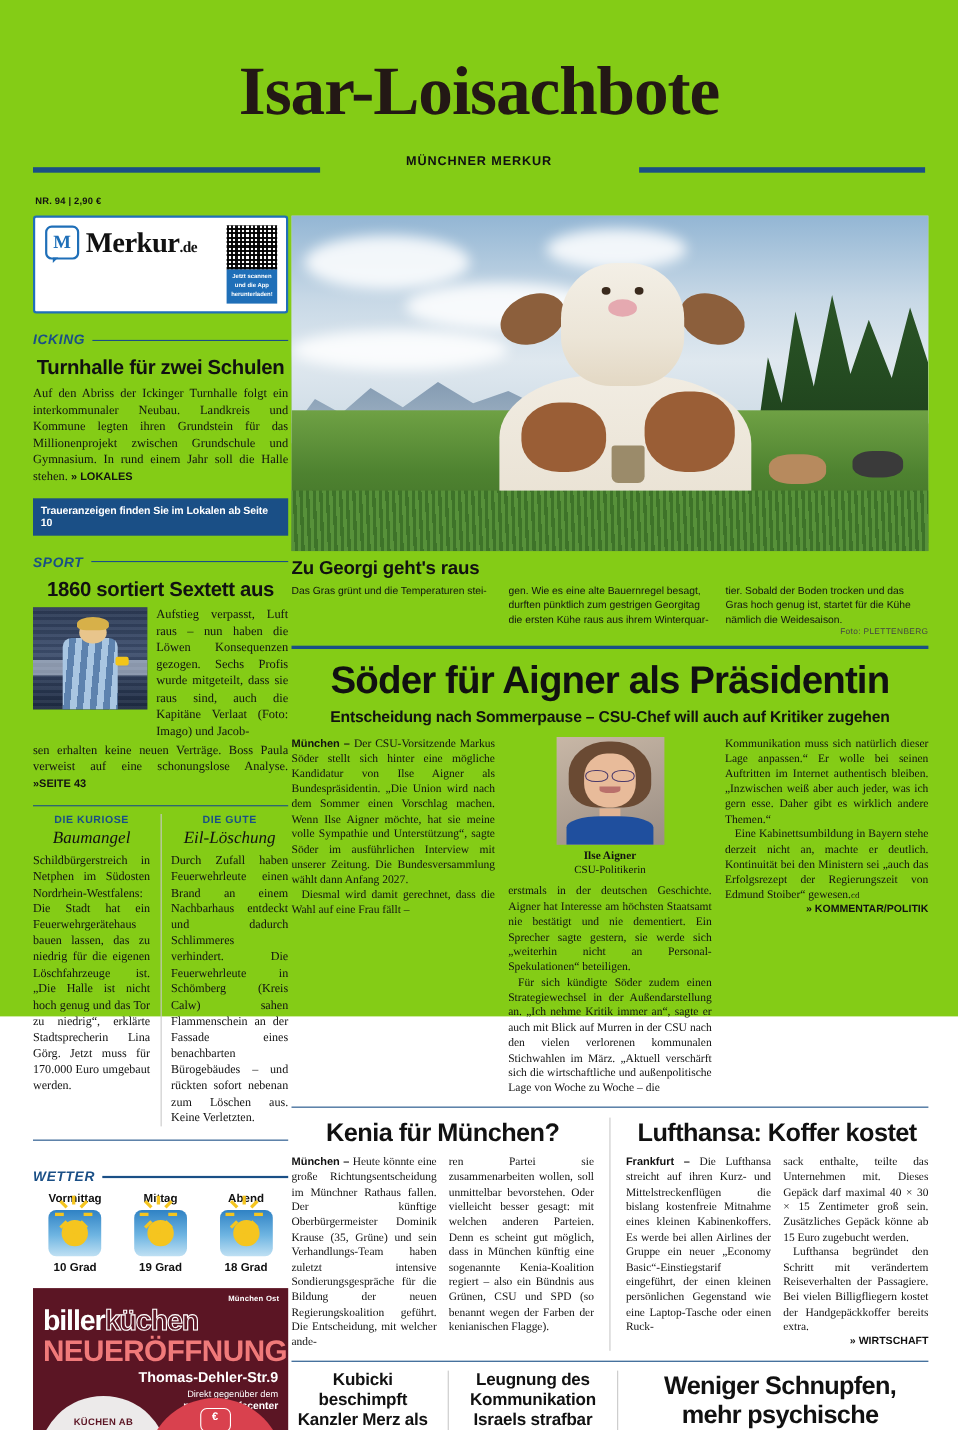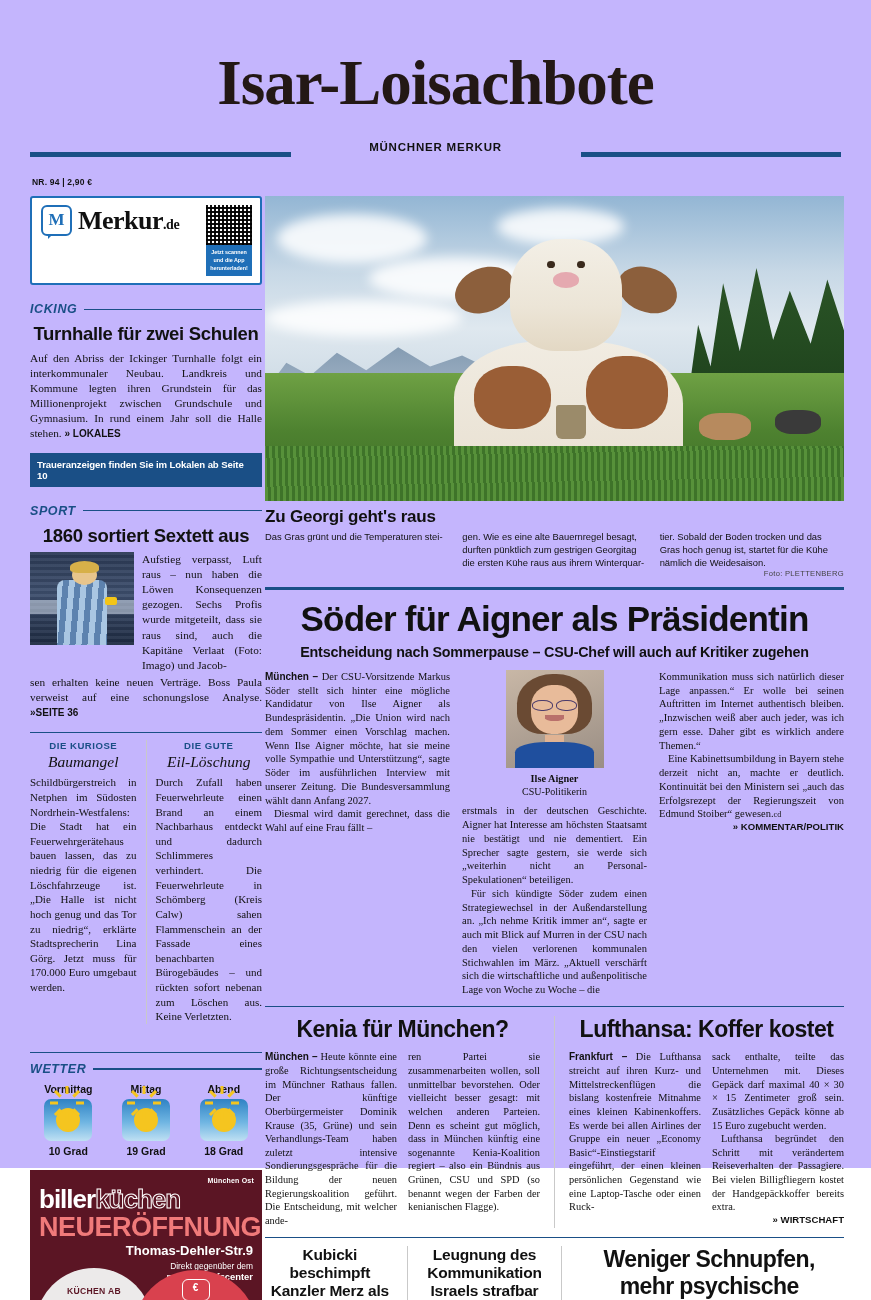--- a/index.html
+++ b/index.html
@@ -2,21 +2,21 @@
 <html><head>
 <meta charset="utf-8">
 <style>
   html,body{margin:0;padding:0;}
   body{
     width:871px;height:1300px;overflow:hidden;
     background:#ffffff;
     font-family:"Liberation Sans", sans-serif;
     color:#111;
   }
-  .page{position:relative;width:871px;height:1168px;background:#c4b5fd;}
+  .page{position:relative;width:871px;height:924px;background:#84cc16;}
 
   
   .masthead{padding-top:52px;text-align:center;}
   .masthead-title{
     font-family:"Liberation Serif", serif;
     font-weight:700;
     font-size:63px;
     letter-spacing:-1px;
     color:#231815;
     line-height:1;
@@ -139,21 +139,21 @@
     text-align:center;font-size:9.6px;font-weight:700;color:#1a4f86;
     letter-spacing:.5px;text-transform:uppercase;
   }
   .mini-title{
     text-align:center;font-family:"Liberation Serif",serif;font-style:italic;
     font-size:15.5px;font-weight:400;color:#111;margin:2px 0 4px;
   }
   .mini-body{font-family:"Liberation Serif",serif;font-size:11px;line-height:1.33;text-align:justify;hyphens:auto;}
 
   
-  .wetter{margin-top:28px;border-top:1.4px solid #1a4f86;padding-top:9px;}
+  .wetter{margin-top:12px;border-top:1.4px solid #1a4f86;padding-top:26px;}
   .wetter-row{display:flex;justify-content:space-between;margin-top:7px;}
   .w-item{width:33%;text-align:center;}
   .w-label{font-size:10.5px;font-weight:700;color:#111;}
   .w-icon{
     width:48px;height:42px;margin:4px auto 4px;border-radius:7px;
     background:linear-gradient(180deg,#2f82c4 0%,#6fb5e2 55%,#bfe0f3 100%);
     position:relative;
   }
   .w-sun{
     position:absolute;left:50%;top:50%;width:20px;height:20px;border-radius:50%;
@@ -343,21 +343,21 @@
           <div class="sp-band"></div>
           <div class="sp-body"></div>
           <div class="sp-head"></div>
           <div class="sp-hair"></div>
           <div class="sp-band-arm"></div>
         </div>
         <div class="sport-text body-serif">Aufstieg verpasst, Luft raus – nun haben die Löwen Konsequenzen gezogen. Sechs Profis wurde mitgeteilt, dass sie raus sind, auch die Kapitäne Verlaat (Foto: Imago) und Jacob-</div>
       </div>
       <div class="body-serif" style="margin-top:2px;">
         <span>sen erhalten keine neuen Verträge. Boss Paula verweist auf eine schonungslose Analyse.</span>
-        <span class="ref">»SEITE 36</span>
+        <span class="ref">»SEITE 43</span>
       </div>
 
       <div class="mini-wrap">
         <div class="mini-col">
           <div class="mini-kicker">DIE KURIOSE</div>
           <div class="mini-title">Baumangel</div>
           <div class="mini-body">Schildbürgerstreich in Netphen im Südosten Nordrhein-Westfalens: Die Stadt hat ein Feuerwehrgerätehaus bauen lassen, das zu niedrig für die eigenen Löschfahrzeuge ist. „Die Halle ist nicht hoch genug und das Tor zu niedrig“, erklärte Stadtsprecherin Lina Görg. Jetzt muss für 170.000 Euro umgebaut werden.</div>
         </div>
         <div class="vsep"></div>
         <div class="mini-col">

